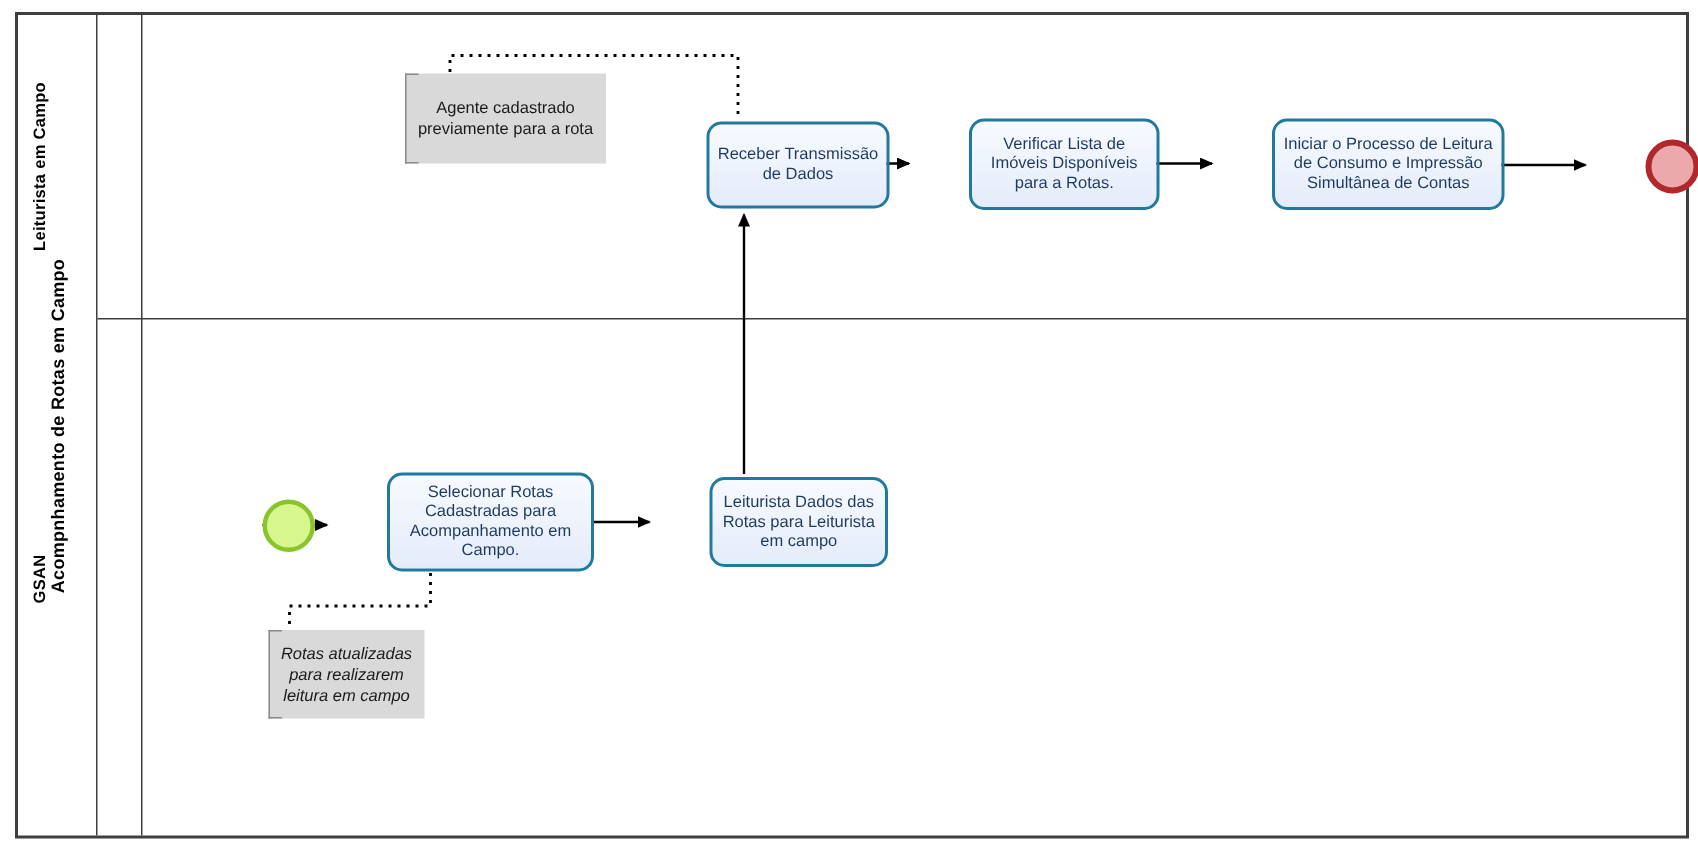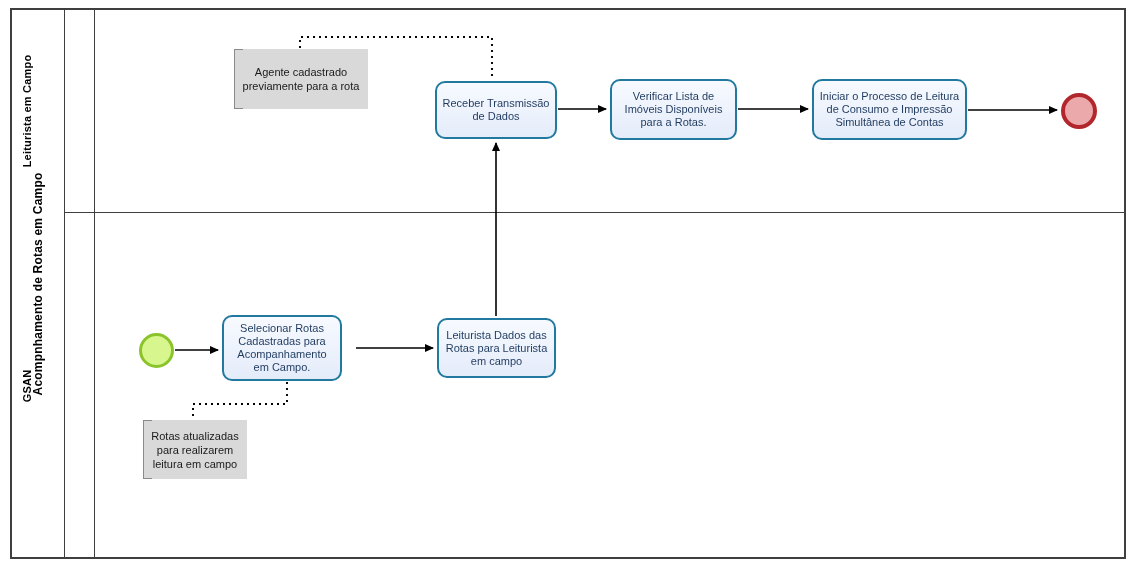--- a/index.html
+++ b/index.html
@@ -42,21 +42,21 @@
   }
   .lane-label .vtext{font-size:11px;}
   .lane-label.l1{top:0; height:202px;}
   .lane-label.l2{top:203px; height:346px;}
   
   svg.wires{position:absolute; left:0; top:0; z-index:1; pointer-events:none;}
   .flow{stroke:var(--connector); stroke-width:1.6; fill:none;}
   .assoc{stroke:var(--connector); stroke-width:1.9; fill:none; stroke-dasharray:2 4;}
   .arrowhead{fill:var(--connector);}
   
-  .node{position:absolute; z-index:2; box-sizing:border-box;}
+  .node{position:absolute; z-index:2; box-sizing:border-box;margin-left:36px;}
   .task{
     display:flex; align-items:center; justify-content:center; text-align:center;
     background:linear-gradient(to bottom, var(--task-fill-top), var(--task-fill-bottom));
     border:2px solid var(--task-border); border-radius:10px;
     color:var(--task-text); font-size:11px; line-height:13px; padding:2px 5px;
   }
   .annotation{
     display:flex; align-items:center; justify-content:center; text-align:center;
     background:var(--annotation-fill); color:var(--annotation-text);
     font-size:11px; line-height:14px; padding:2px 4px;
@@ -123,25 +123,25 @@
   </div>
 
   <div class="node task" style="left:812px; top:79px; width:155px; height:61px;justify-content:flex-end;">
     <span>Iniciar o Processo de Leitura de Consumo e Impressão Simultânea de Contas</span>
   </div>
 
   <div class="node event end"></div>
 
   <div class="node event start"></div>
 
-  <div class="node task" style="left:222px; top:315px; width:120px; height:66px;">
+  <div class="node task" style="left:222px; top:315px; width:138px; height:66px;">
     <span>Selecionar Rotas Cadastradas para Acompanhamento em Campo.</span>
   </div>
 
   <div class="node task" style="left:437px; top:318px; width:119px; height:60px;">
     <span>Leiturista Dados das Rotas para Leiturista em campo</span>
   </div>
 
-  <div class="node annotation" style="left:143px; top:420px; width:104px; height:59px;">
+  <div class="node annotation" style="left:143px; top:420px; width:104px; height:59px;font-style:italic;">
     <span>Rotas atualizadas para realizarem leitura em campo</span>
   </div>
 
 </div>
 
 </body></html>

